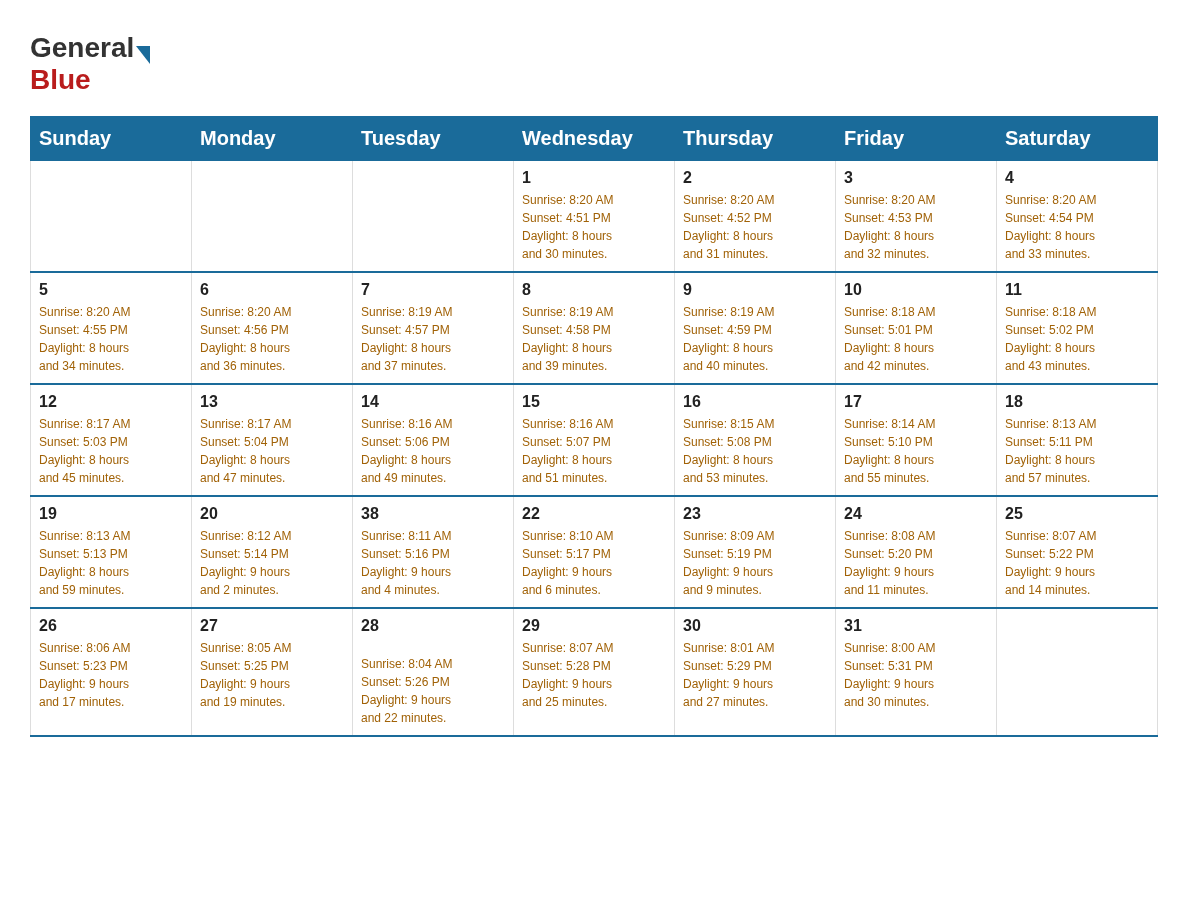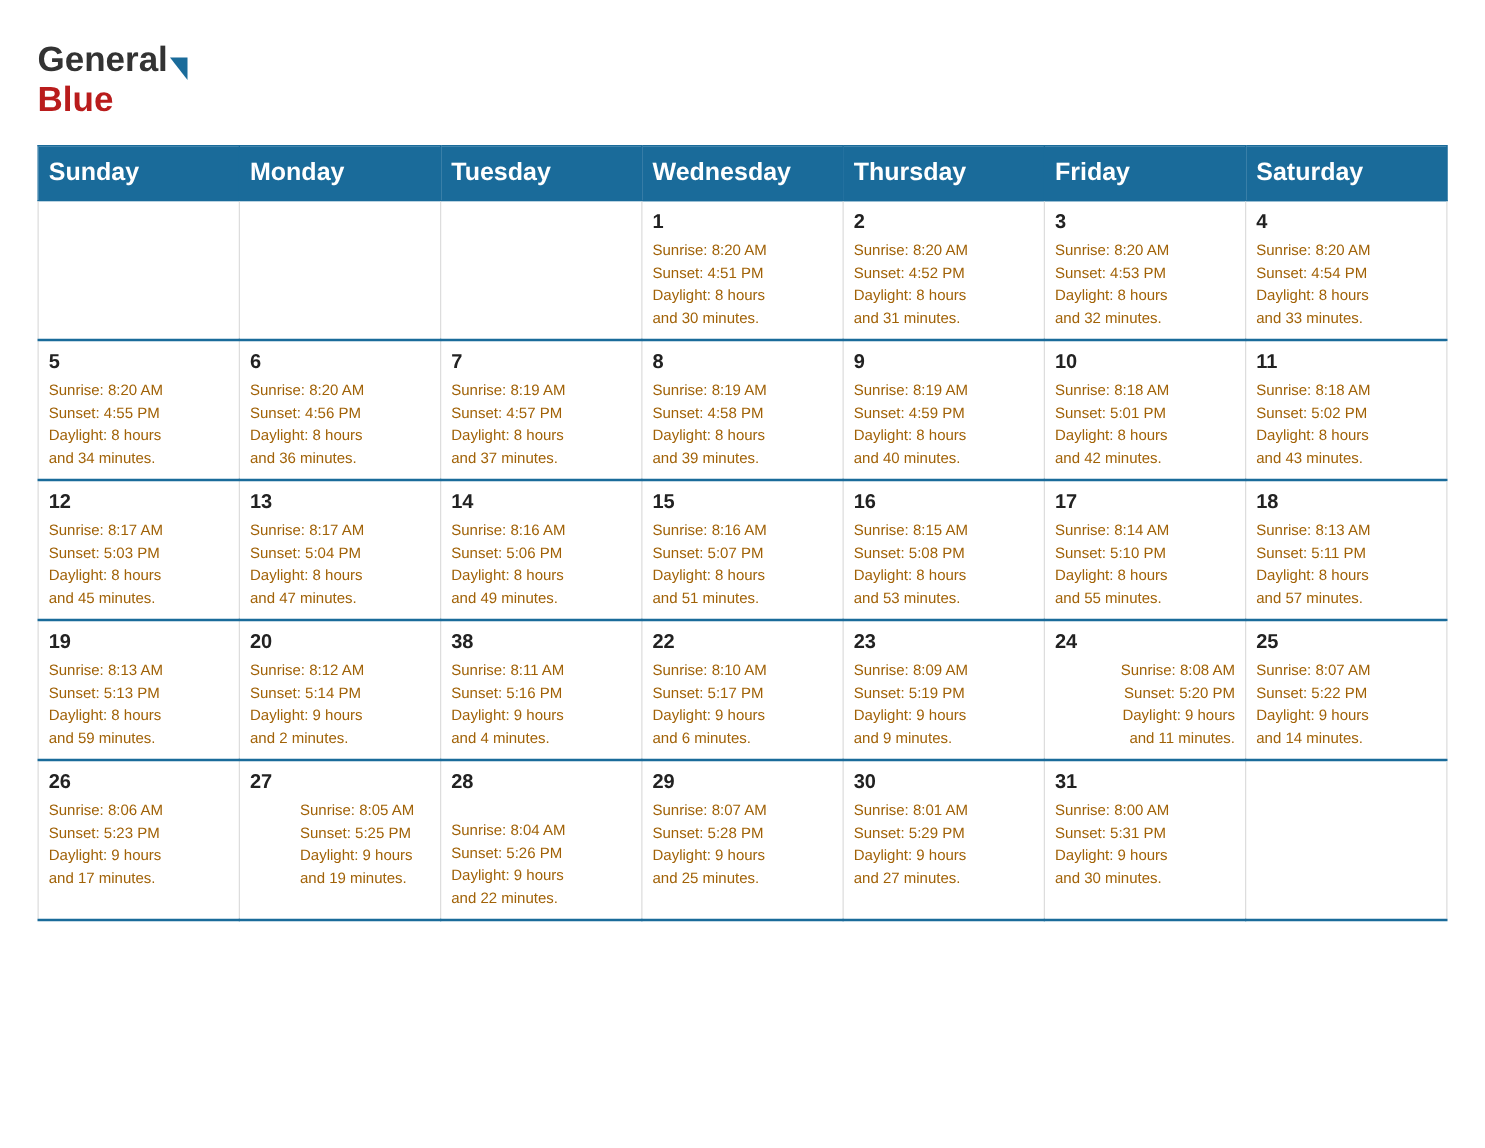--- a/index.html
+++ b/index.html
@@ -297,21 +297,21 @@
         </td>
         <td>
           <span class="day-number">23</span>
           <div class="day-info" style="white-space: pre-line;">Sunrise: 8:09 AM
 Sunset: 5:19 PM
 Daylight: 9 hours
 and 9 minutes.</div>
         </td>
         <td>
           <span class="day-number">24</span>
-          <div class="day-info" style="white-space: pre-line; text-align: right;">Sunrise: 8:08 AM
+          <div class="day-info" style="white-space: pre-line;">Sunrise: 8:08 AM
 Sunset: 5:20 PM
 Daylight: 9 hours
 and 11 minutes.</div>
         </td>
         <td>
           <span class="day-number">25</span>
           <div class="day-info" style="white-space: pre-line;">Sunrise: 8:07 AM
 Sunset: 5:22 PM
 Daylight: 9 hours
 and 14 minutes.</div>
@@ -320,21 +320,21 @@
       <tr>
         <td>
           <span class="day-number">26</span>
           <div class="day-info" style="white-space: pre-line;">Sunrise: 8:06 AM
 Sunset: 5:23 PM
 Daylight: 9 hours
 and 17 minutes.</div>
         </td>
         <td>
           <span class="day-number">27</span>
-          <div class="day-info" style="white-space: pre-line; margin-left: 40px;">Sunrise: 8:05 AM
+          <div class="day-info" style="white-space: pre-line;">Sunrise: 8:05 AM
 Sunset: 5:25 PM
 Daylight: 9 hours
 and 19 minutes.</div>
         </td>
         <td>
           <span class="day-number">28</span>
           <div class="day-info" style="white-space: pre-line; margin-top: 20px;">Sunrise: 8:04 AM
 Sunset: 5:26 PM
 Daylight: 9 hours
 and 22 minutes.</div>

